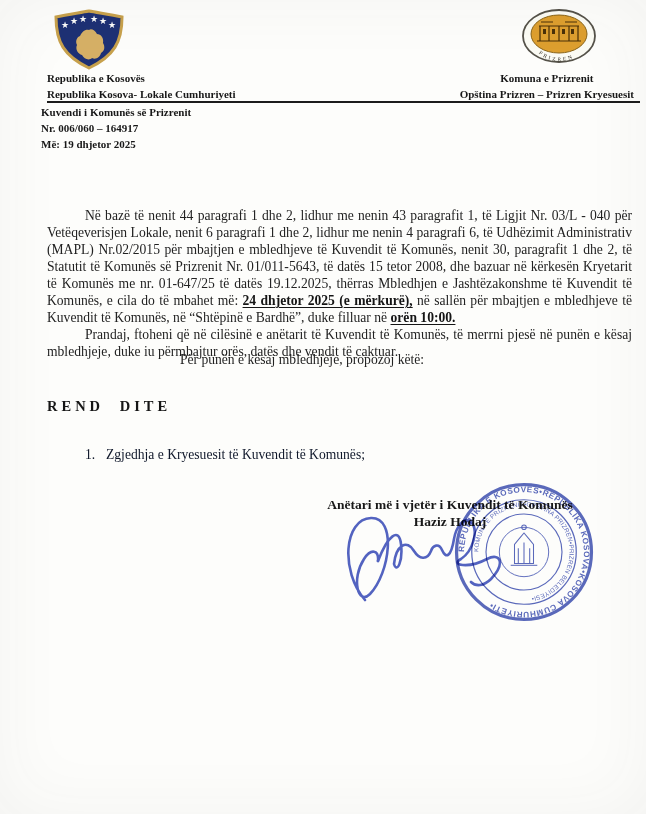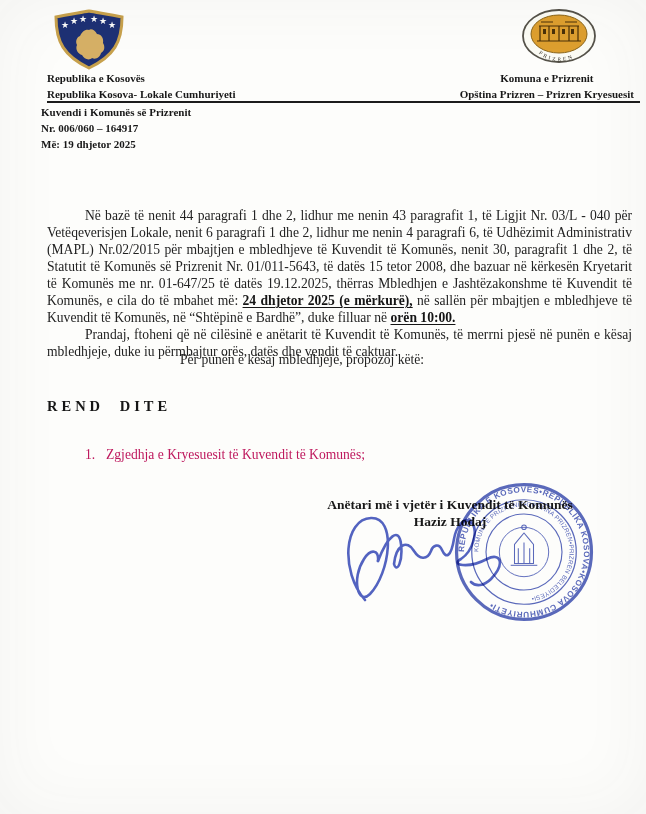--- a/index.html
+++ b/index.html
@@ -13,21 +13,21 @@
   .hdr-right{right:12px;top:70px;text-align:center;}
   .rule{left:47px;top:101px;width:593px;height:2px;background:#1c1c1c;}
   .doc-body{left:47px;top:163px;width:585px;font-size:13.6px;line-height:17px;
             text-align:justify;color:#222;margin-top:44px;}
   .doc-body p{margin:0;text-indent:38px;}
   .bu{font-weight:bold;text-decoration:underline;text-underline-offset:2px;
       text-decoration-thickness:1.4px;color:#151515;}
   .proposal{left:47px;top:352px;width:510px;text-align:center;font-size:13.6px;color:#222;}
   .agenda-title{left:47px;top:398px;width:550px;text-align:left;font-weight:bold;
                 font-size:14.5px;letter-spacing:4px;word-spacing:8px;color:#161616;}
-  .agenda{left:85px;top:447px;font-size:13.6px;color:#be185d;}
+  .agenda{left:85px;top:447px;font-size:13.6px;color:#0f172a;}
   .agenda .num{display:inline-block;width:21px;}
   .sig-block{left:297px;top:496px;width:306px;text-align:center;font-weight:bold;
              font-size:13.5px;line-height:17px;color:#181818;}
   .stamp{left:448px;top:476px;mix-blend-mode:multiply;opacity:.92;}
   .signature{left:338px;top:503px;mix-blend-mode:multiply;opacity:.95;}
   .emblem{mix-blend-mode:multiply;}
   .stamp text{font-family:"Liberation Sans",sans-serif;}
   .prz-label{font-family:"Liberation Serif",serif;}
 </style>
 </head>

